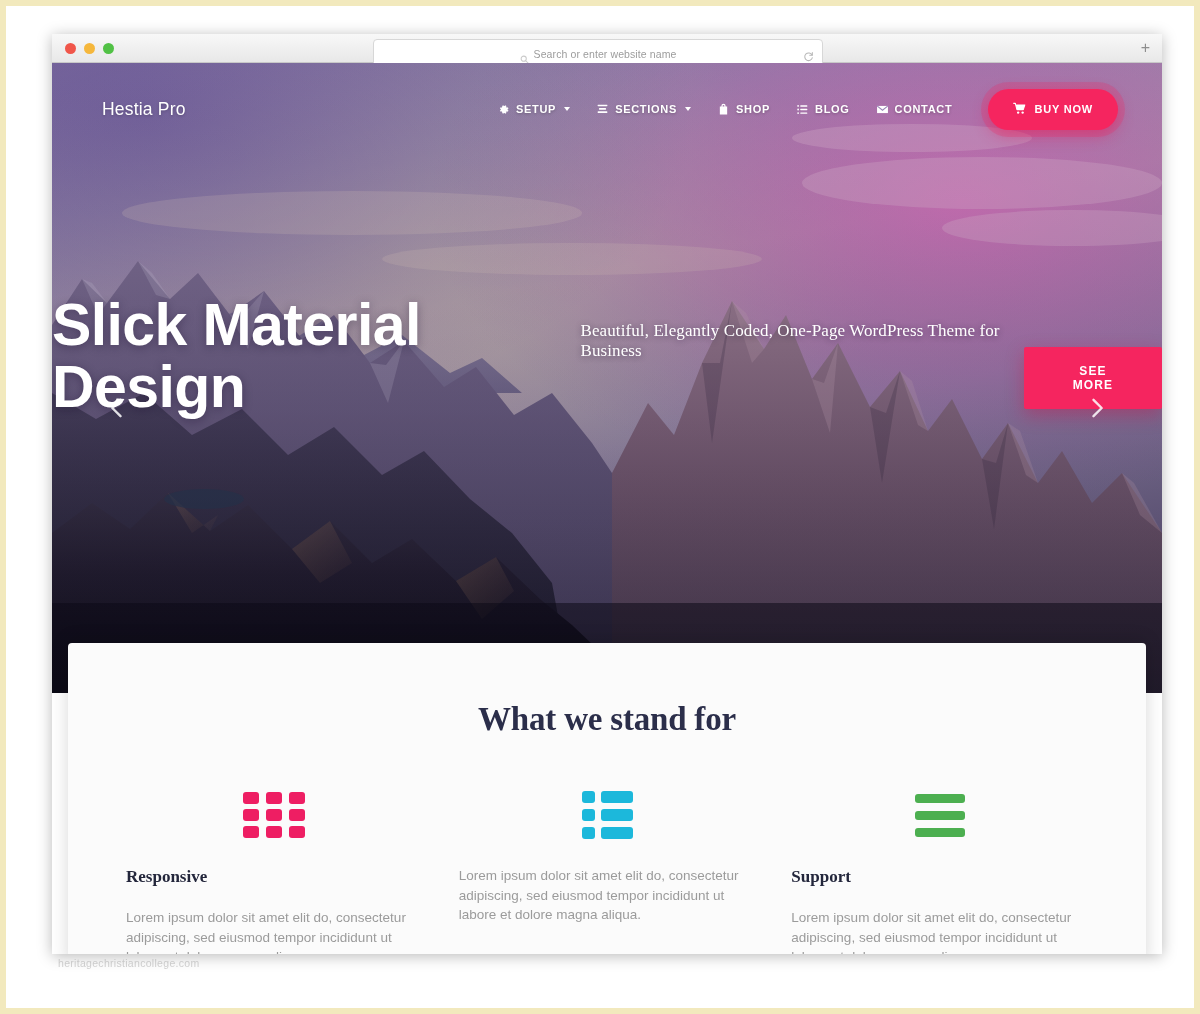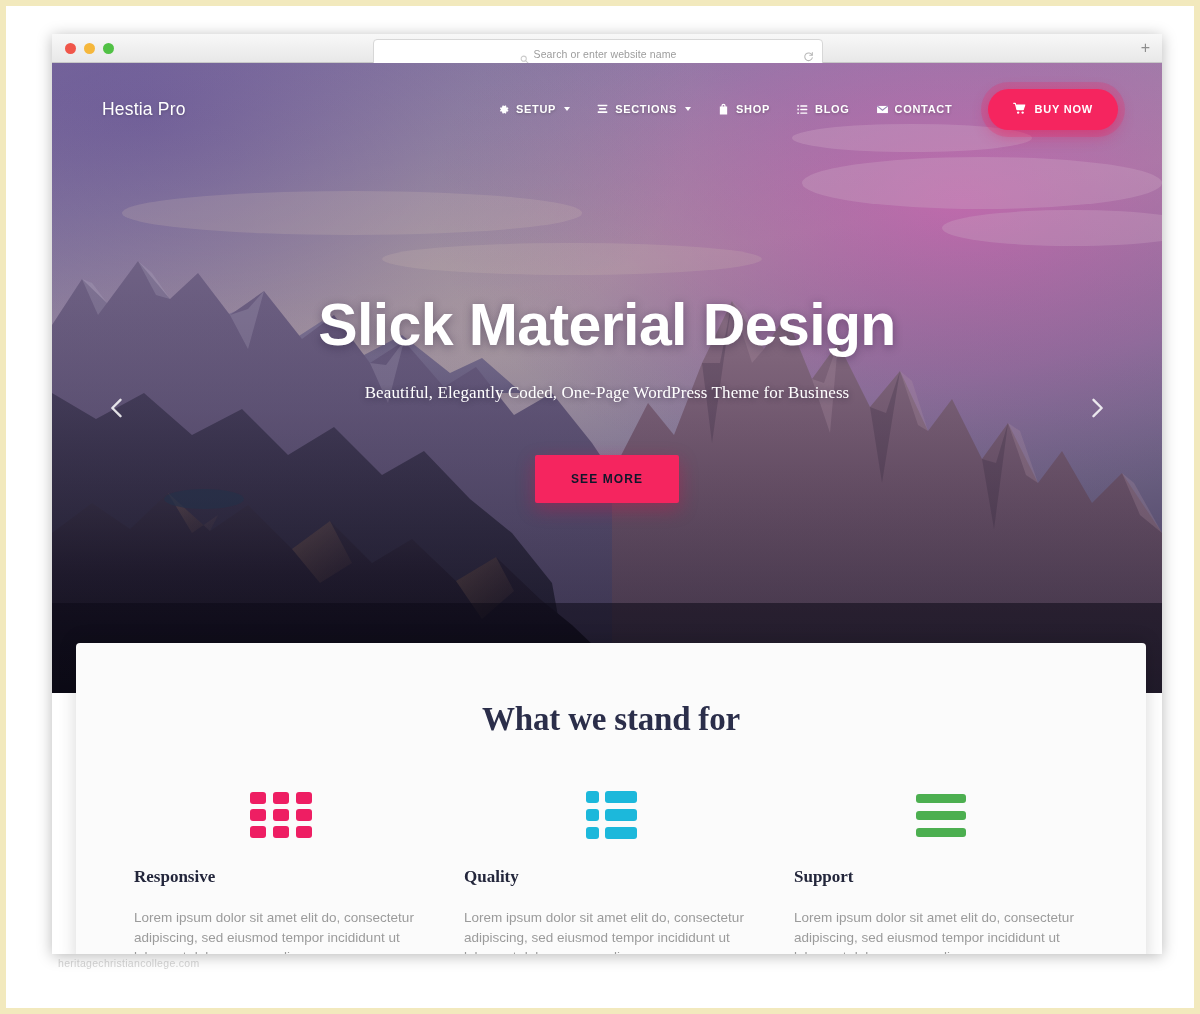--- a/index.html
+++ b/index.html
@@ -183,22 +183,22 @@
     margin-left: 10px;
     white-space: nowrap;
   }
 
   
   .hero-inner {
     position: absolute;
     left: 0; right: 0; top: 0; bottom: 0;
     z-index: 5;
     display: flex;
-    flex-direction: column;
-    align-items: center;
+    flex-direction: row;
+    align-items: flex-start;
     justify-content: flex-start;
     padding-top: 232px;
   }
   .hero-title {
     color: #ffffff;
     font-size: 59px;
     font-weight: bold;
     letter-spacing: -.6px;
     text-shadow: 0 2px 10px rgba(20,10,40,.35);
     line-height: 1.05;
@@ -208,21 +208,21 @@
     color: #ffffff;
     font-family: "Liberation Serif", serif;
     font-size: 17px;
     font-weight: normal;
     letter-spacing: .1px;
     text-shadow: 0 1px 6px rgba(20,10,40,.45);
   }
   .see-more {
     margin-top: 52px;
     background: #f5255f;
-    color: #0f172a;
+    color: #ffffff;
     font-size: 12px;
     font-weight: bold;
     letter-spacing: 1.1px;
     text-transform: uppercase;
     padding: 17px 36px;
     border: none;
     border-radius: 2px;
     box-shadow: 0 6px 18px rgba(200,20,75,.42);
     cursor: pointer;
     font-family: inherit;
@@ -236,21 +236,21 @@
     display: flex; align-items: center; justify-content: center;
     cursor: pointer;
     opacity: .85;
   }
   .hero-arrow.prev { left: 48px; }
   .hero-arrow.next { right: 48px; }
 
   
   .features-card {
     position: absolute;
-    left: 24px;
+    left: 16px;
     right: 16px;
     top: 580px;
     background: #fbfbfb;
     border-radius: 4px;
     box-shadow: 0 -2px 18px rgba(0,0,0,.16);
     padding: 58px 40px 0;
     z-index: 7;
     min-height: 320px;
   }
   .features-title {
@@ -601,21 +601,20 @@
                 <div class="row">
                     <span class="sq"></span>
                     <span class="bar"></span>
                   </div>
                 <div class="row">
                     <span class="sq"></span>
                     <span class="bar"></span>
                   </div>
               </div>
             </div>
-            <div class="feature-name">Quality</div>
             <p class="feature-desc">Lorem ipsum dolor sit amet elit do, consectetur adipiscing, sed eiusmod tempor incididunt ut labore et dolore magna aliqua.</p>
           </div>
 
           <div class="feature-col">
             <div class="feature-icon">
               <div class="icon-bars">
                 <span></span>
                   <span></span>
                   <span></span>
               </div>

